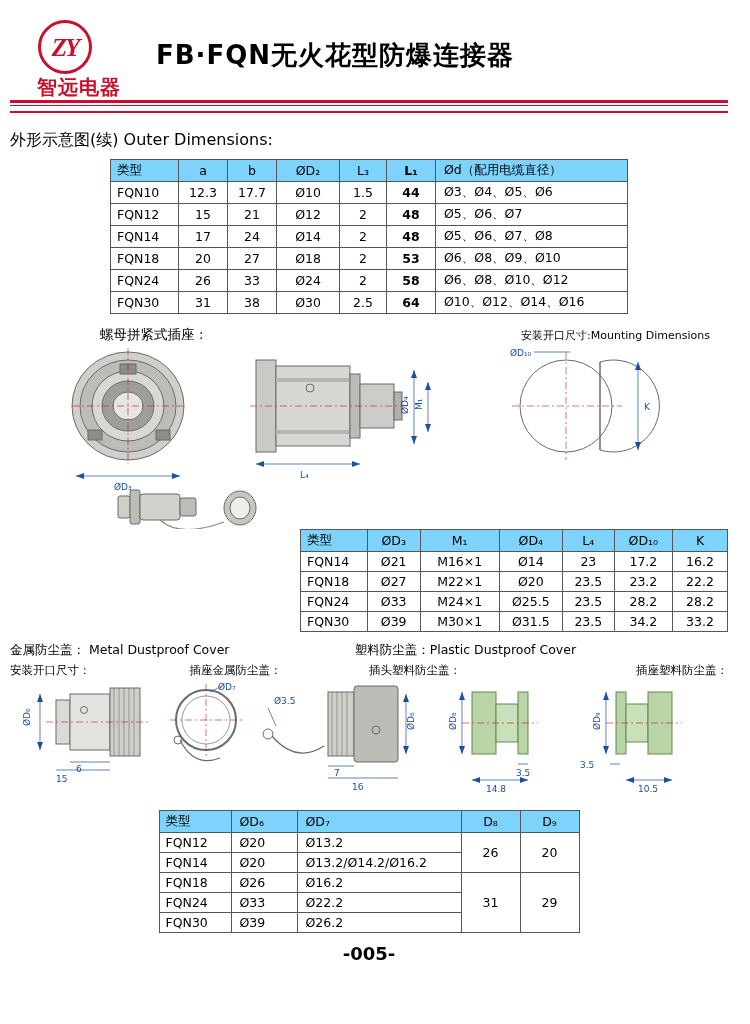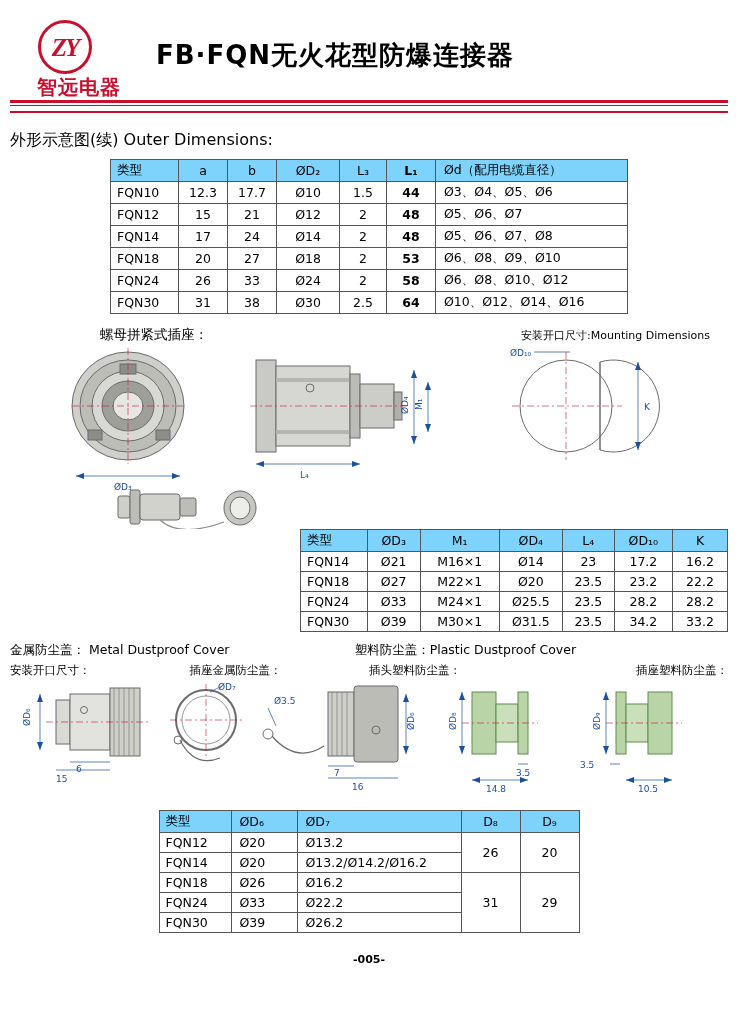--- a/index.html
+++ b/index.html
@@ -120,21 +120,21 @@
   }
 
   .t3{margin:4px auto 0 auto;}
   .t3 td:nth-child(1){width:60px;text-align:left;padding-left:6px;}
   .t3 td:nth-child(2){width:52px;text-align:left;padding-left:8px;}
   .t3 td:nth-child(3){width:150px;text-align:left;padding-left:8px;}
   .t3 td:nth-child(4){width:48px;}
   .t3 td:nth-child(5){width:48px;}
 
   .pageno{
-    text-align:center;font-weight:bold;font-size:11px;margin-top:20px;
+    text-align:center;font-weight:bold;font-size:18px;margin-top:10px;
     font-family:"DejaVu Sans", sans-serif;
   }
 </style>
 </head>
 <body>
 
 <div class="page">
 
   <div class="header">
     <div class="logo">

